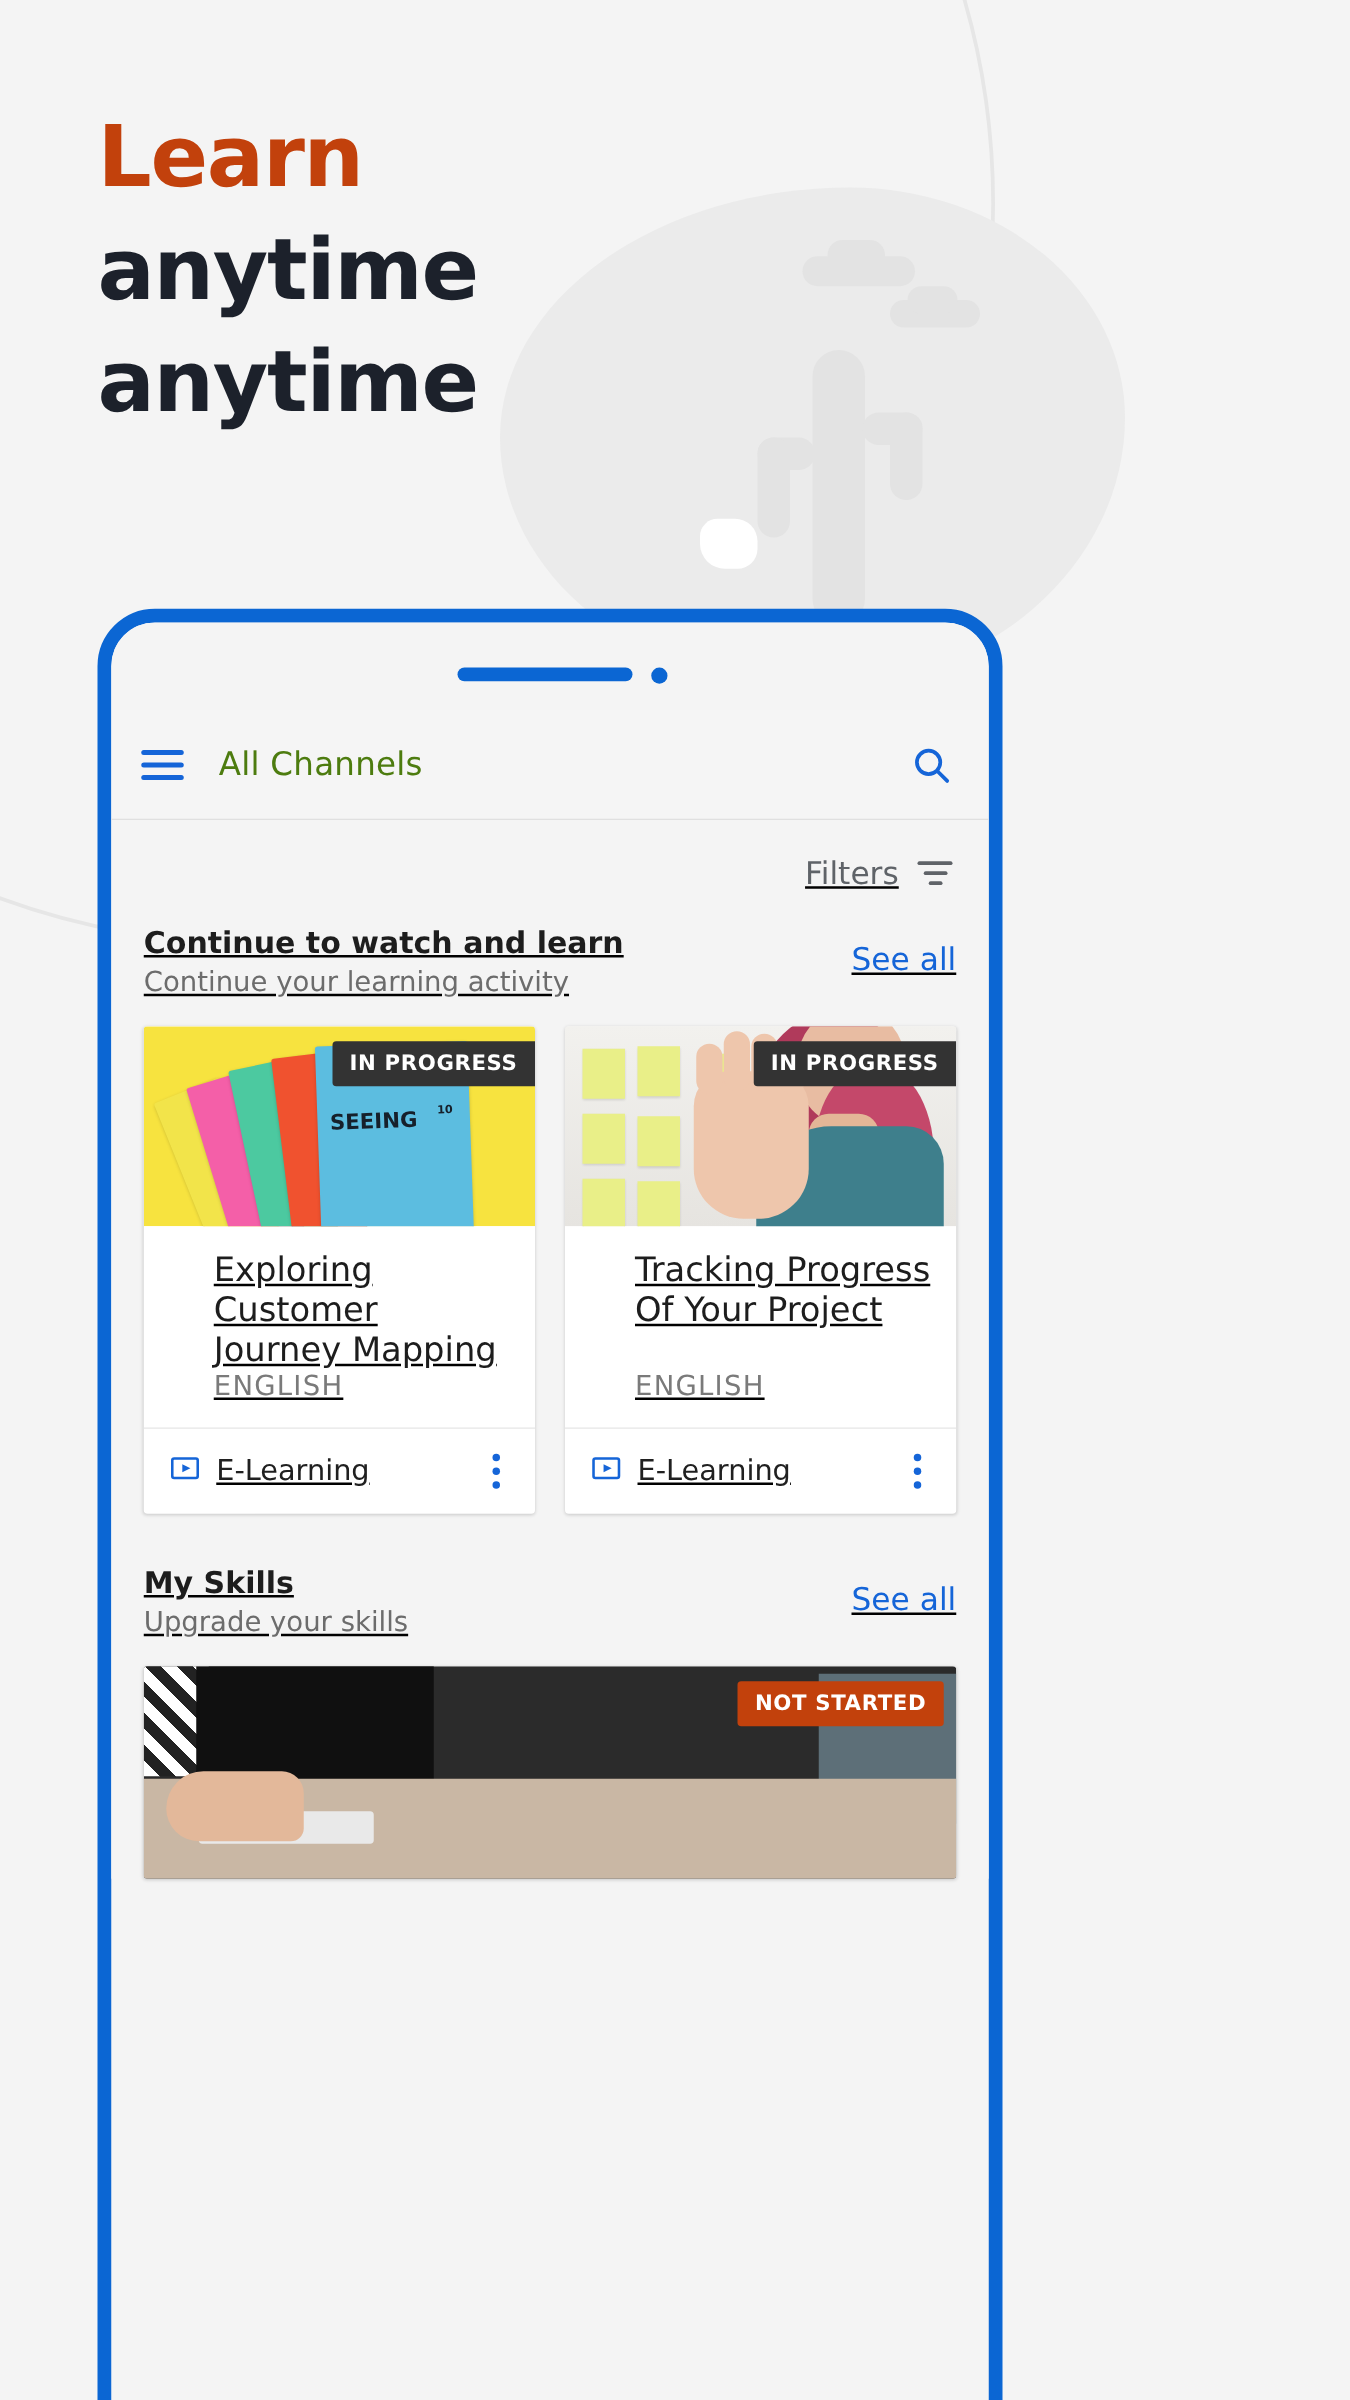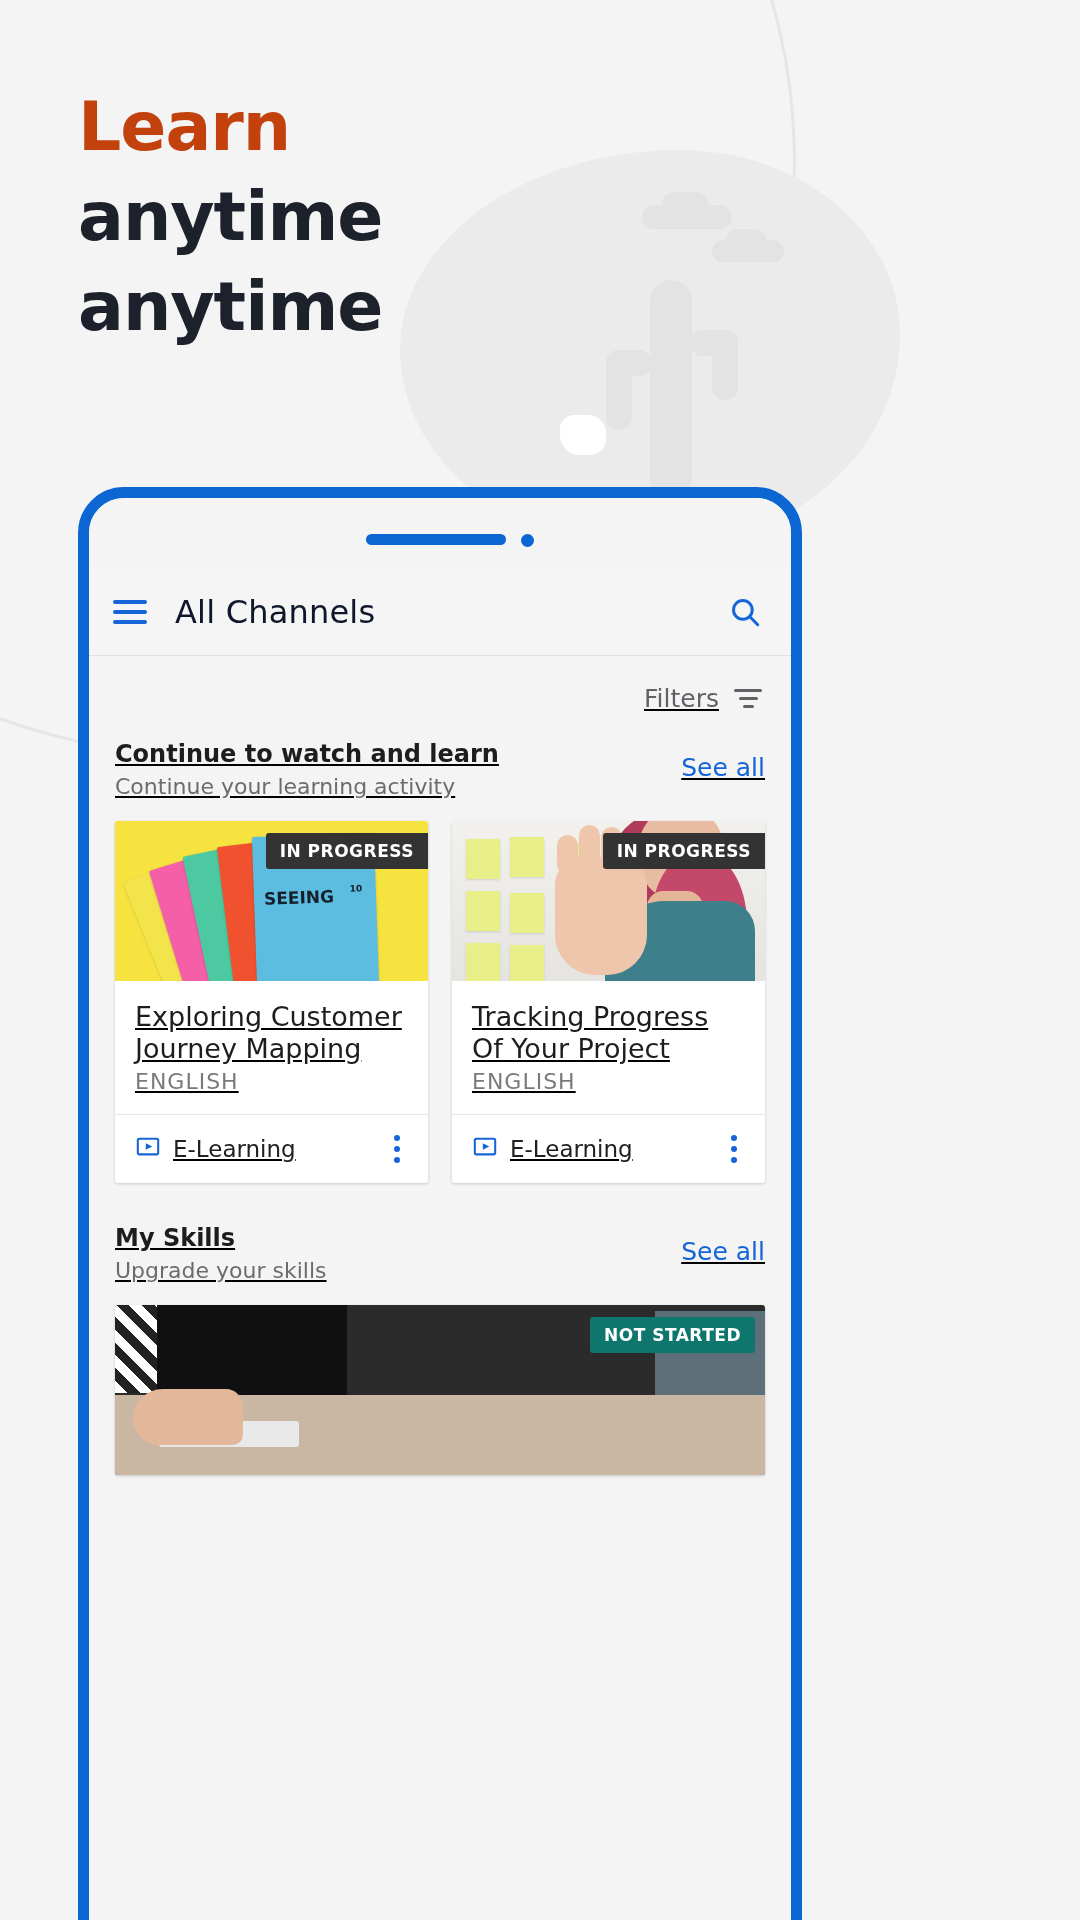--- a/index.html
+++ b/index.html
@@ -70,21 +70,21 @@
   .appbar{
     height:88px;display:flex;align-items:center;
     padding:0 24px;background:#f5f5f5;
     border-bottom:1px solid #e0e0e0;
     box-sizing:border-box;
   }
   .hamburger{width:34px;height:24px;display:flex;flex-direction:column;
     justify-content:space-between;cursor:pointer;margin-right:28px;}
   .hamburger span{display:block;height:4px;border-radius:2px;background:#1565d8;}
   .appbar-title{
-    font-size:32px;color:#0f172a;font-weight:400;flex:1;
+    font-size:26px;color:#4d7c0f;font-weight:400;flex:1;
     letter-spacing:.2px;
   }
   .search-btn{width:44px;height:44px;display:flex;align-items:center;justify-content:center;cursor:pointer;}
 
   
   .content{background:#f4f4f4;padding:0 0 0 0;text-decoration:underline;}
 
   .filters-row{
     display:flex;align-items:center;justify-content:flex-end;
     padding:28px 28px 6px 0;gap:14px;
@@ -110,22 +110,22 @@
     box-shadow:0 1px 3px rgba(0,0,0,.18);
     overflow:hidden;display:flex;flex-direction:column;
   }
   .card-thumb{height:160px;position:relative;overflow:hidden;}
   .badge{
     position:absolute;top:12px;right:0;padding:8px 14px;
     font-size:17px;font-weight:bold;color:#fff;letter-spacing:.5px;
     border-radius:3px 0 0 3px;
   }
   .badge-progress{background:#333333;}
-  .badge-green{background:#0f766e;border-radius:3px;right:10px;}
-  .card-body{padding:20px 20px 0 20px;flex:1;display:flex;flex-direction:column;}
+  .badge-green{background:#c2410c;border-radius:3px;right:10px;}
+  .card-body{padding:20px 20px 0 20px;flex:1;display:flex;flex-direction:column;margin-left:36px;}
   .card-title{font-size:27px;color:#1d1d1d;line-height:1.18;min-height:68px;}
   .card-lang{font-size:22px;color:#7a7a7a;letter-spacing:1px;margin-top:auto;padding-bottom:20px;}
   .card-foot{
     border-top:1px solid #e6e6e6;display:flex;align-items:center;
     justify-content:space-between;padding:16px 20px;
   }
   .foot-left{display:flex;align-items:center;gap:12px;}
   .foot-label{font-size:23px;color:#202020;}
   .kebab{display:flex;flex-direction:column;gap:5px;cursor:pointer;padding:4px 8px;}
   .kebab i{width:6px;height:6px;border-radius:50%;background:#1565d8;display:block;}

